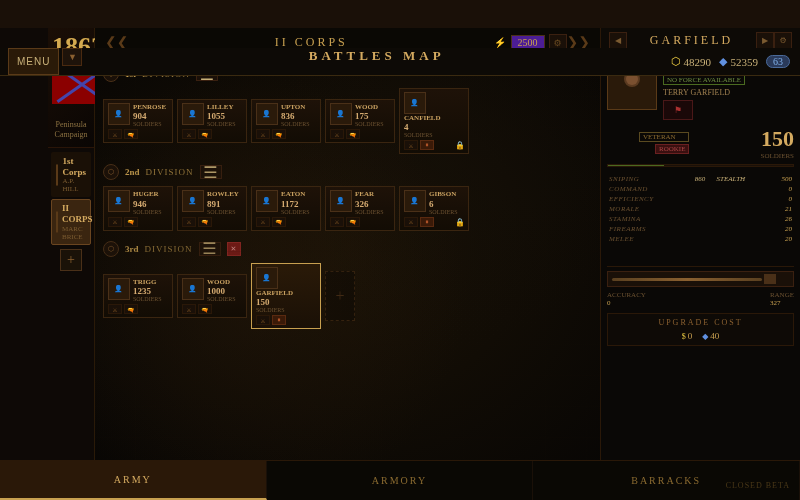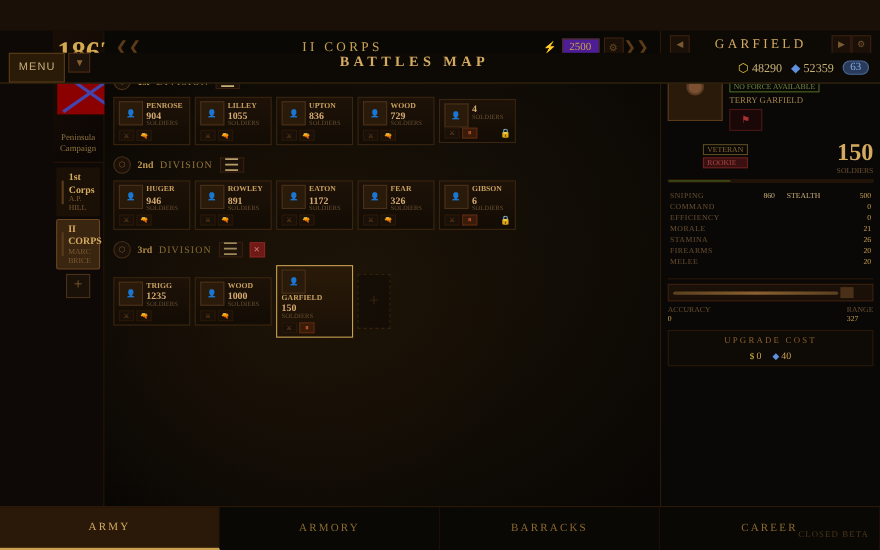--- a/index.html
+++ b/index.html
@@ -529,20 +529,21 @@
       color: #8a6a30;
       border: 1px solid #5a4a20;
       padding: 0 3px;
     }
     .rookie-badge {
       font-size: 7px;
       color: #aa4444;
       background: #3a1010;
       border: 1px solid #6a2020;
       padding: 0 3px;
+      margin-left: 16px;
     }
     .soldiers-count {
       font-size: 22px;
       color: #d4aa60;
       font-weight: bold;
     }
     .soldiers-label {
       font-size: 7px;
       color: #6a5030;
       text-align: right;
@@ -554,21 +555,22 @@
       margin-bottom: 6px;
     }
     .stats-bar-fill {
       height: 100%;
       background: #4a6a20;
     }
 
     .stats-table {
       width: 100%;
       font-size: 7px;
-      margin-bottom: 9px;
+      margin-bottom: 21px;
+      font-style: italic;
     }
     .stats-table tr td:first-child {
       color: #6a5030;
       text-transform: uppercase;
       letter-spacing: 0.5px;
     }
     .stats-table tr td:last-child {
       text-align: right;
       color: #c8a050;
     }
@@ -760,29 +762,30 @@
           <div class="brigade-soldiers">836</div>
           <div class="brigade-label">SOLDIERS</div>
           <div class="brigade-icons-row">
             <div class="brigade-small-icon">⚔</div>
             <div class="brigade-small-icon">🔫</div>
           </div>
         </div>
         <div class="brigade-card">
           <div class="brigade-avatar">👤</div>
           <div class="brigade-name">WOOD</div>
-          <div class="brigade-soldiers">729</div>
+          <div class="brigade-soldiers">175</div>
           <div class="brigade-label">SOLDIERS</div>
           <div class="brigade-icons-row">
             <div class="brigade-small-icon">⚔</div>
             <div class="brigade-small-icon">🔫</div>
           </div>
         </div>
         <div class="brigade-card">
           <div class="brigade-avatar">👤</div>
+          <div class="brigade-name">CANFIELD</div>
           <div class="brigade-soldiers">4</div>
           <div class="brigade-label">SOLDIERS</div>
           <div class="brigade-icons-row">
             <div class="brigade-small-icon">⚔</div>
             <div class="brigade-pause-icon">⏸</div>
           </div>
           <div class="lock-icon">🔒</div>
         </div>
       </div>
     </div>
@@ -1004,15 +1007,14 @@
       </div>
     </div>
 
   </div>
 </div>
 
 <div class="bottom-bar">
   <div class="bottom-tab active">ARMY</div>
   <div class="bottom-tab">ARMORY</div>
   <div class="bottom-tab">BARRACKS</div>
-  <div class="bottom-tab">CAREER</div>
   <div class="closed-beta">CLOSED BETA</div>
 </div>
 
 </body></html>

